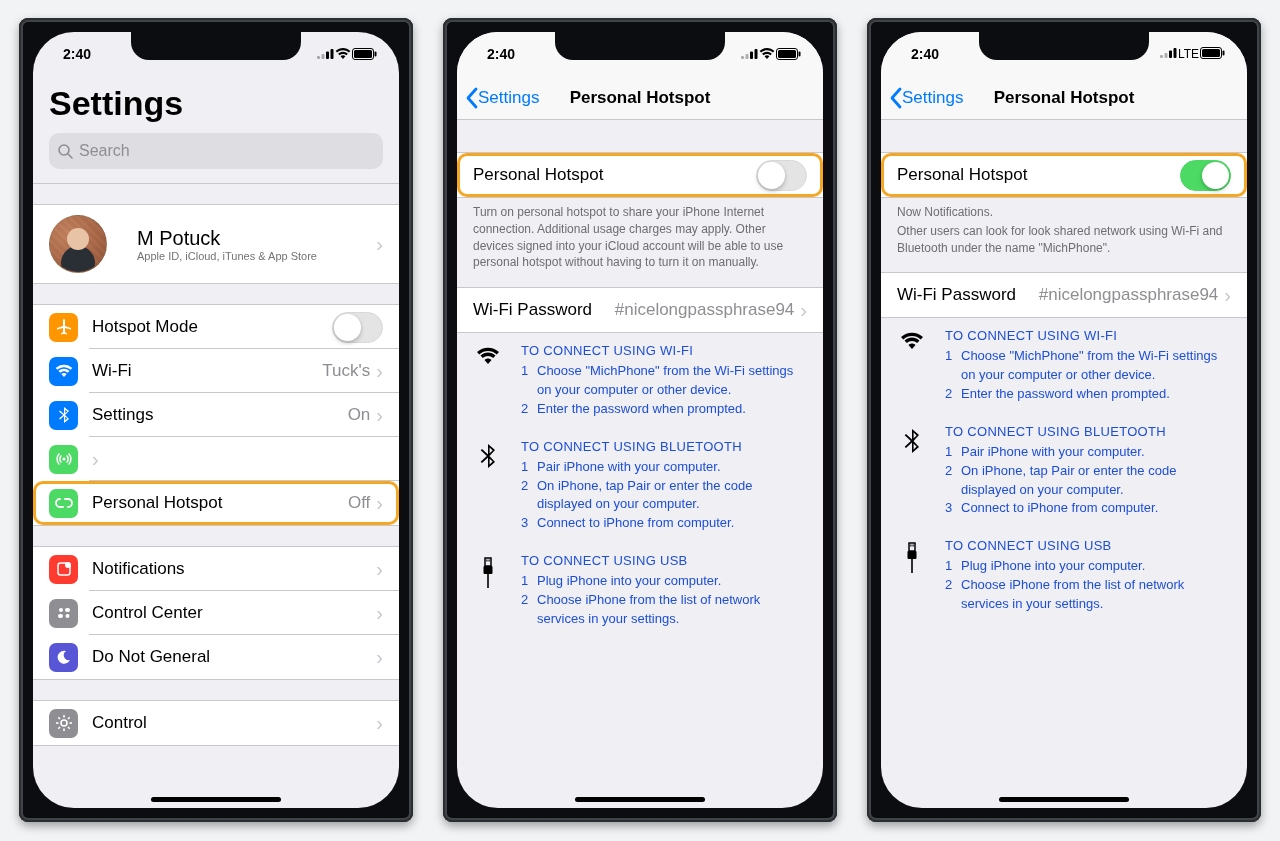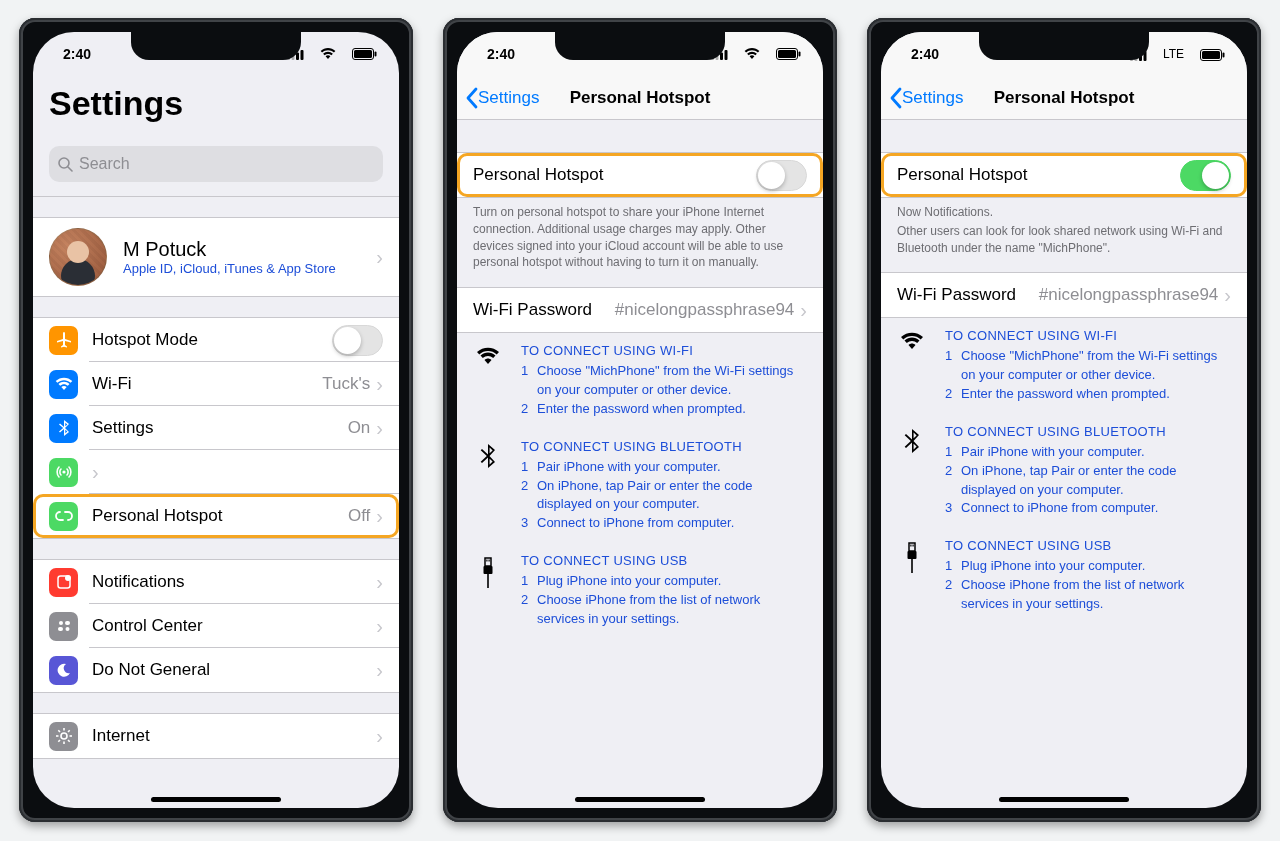--- a/index.html
+++ b/index.html
@@ -8,21 +8,21 @@
     font-family: -apple-system, "Helvetica Neue", Arial, sans-serif;
     display: flex;
     justify-content: center;
     gap: 30px;
     padding: 18px 0;
   }
   .phone {
     width: 394px;
     height: 804px;
     background: #0b0d10;
-    border-radius: 16px;
+    border-radius: 9px;
     padding: 14px;
     box-shadow: 0 4px 10px rgba(0,0,0,.35), inset 0 0 0 2px #2a2d31, inset 0 0 0 4px #404347;
     position: relative;
   }
   .screen {
     background: #efeff4;
     border-radius: 41px;
     width: 100%;
     height: 100%;
     overflow: hidden;
@@ -39,60 +39,60 @@
   }
   .status-bar {
     height: 44px;
     display: flex;
     justify-content: space-between;
     align-items: center;
     padding: 0 22px 0 30px;
     font-size: 14px;
     font-weight: 600;
   }
-  .status-right { display: flex; gap: 16px; align-items: flex-end; }
+  .status-right { display: flex; gap: 1px; align-items: flex-start; }
   .status-bar svg { display: block; }
   .nav-bar {
     height: 44px;
     display: flex;
     align-items: center;
     justify-content: center;
     position: relative;
     border-bottom: 1px solid #c8c7cc;
     background: #f8f8f8;
   }
   .nav-back {
     position: absolute; left: 8px; display:flex; align-items:center;
     color:#007aff; font-size:17px;
   }
   .nav-title { font-weight:600; font-size:17px; }
   .large-title {
     font-size: 34px; font-weight: 700; padding: 8px 16px 6px;
     background: #efeff4;
   }
   .search-bar {
-    margin: 17px 16px 14px; height: 36px; background: rgba(0,0,0,.07);
+    margin: 4px 16px 14px; height: 36px; background: rgba(0,0,0,.07);
     border-radius: 10px; display:flex; align-items:center; padding:0 9px; gap:6px;
     color:#8e8e93; border-bottom:none;
   }
   .group { margin-top: 20px; }
   .cell-list { background:#fff; border-top:1px solid #c8c7cc; border-bottom:1px solid #c8c7cc; }
   .cell {
     display:flex; align-items:center; min-height:44px; padding:0 16px;
     position:relative; font-size:17px;
   }
   .cell.sep::after {
     content:""; position:absolute; left:56px; right:0; bottom:0; height:1px; background:#c8c7cc;
   }
   .icon-box {
     width:29px; height:29px; border-radius:7px; margin-right:14px;
     display:flex; align-items:center; justify-content:center; color:#fff;
     flex-shrink:0;
   }
-  .profile-cell { min-height:78px; gap:16px; }
+  .profile-cell { min-height:78px; gap:30px; }
   .avatar {
     width:58px; height:58px; border-radius:50%;
     background: radial-gradient(circle at 30% 30%, #c9966d, #8a5a3a);
     border: 1px solid rgba(0,0,0,.1);
     position:relative; overflow:hidden;
   }
   .avatar::before {
     content:""; position:absolute; inset:0;
     background:
       linear-gradient(#b84b38,#b84b38),
@@ -101,21 +101,21 @@
     transform:none;
     background: repeating-linear-gradient(45deg,#9a3528 0 3px,#b84b38 3px 6px);
     opacity:.25;
   }
   .avatar::after {
     content:""; position:absolute; left:50%; top:12px; transform:translateX(-50%);
     width:22px; height:22px; border-radius:50%; background:#e9c3a5;
     box-shadow: 0 24px 0 6px #2a2e35;
   }
   .cell-label { flex:1; }
-  .cell-sub { font-size:13px; color:#1d4ed8; }
+  .cell-sub { font-size:11px; color:#737373; }
   .cell-value { color:#8e8e93; margin-right:6px; font-size:17px; }
   .chevron { color:#c7c7cc; font-size:20px; line-height:1; }
   .switch {
     width:51px; height:31px; border-radius:31px; background:#e4e4e4; position:relative;
     border:1px solid #d8d8d8;
   }
   .switch .knob {
     position:absolute; top:1px; left:1px; width:27px; height:27px; border-radius:50%;
     background:#fff; box-shadow:0 2px 4px rgba(0,0,0,.25);
   }
@@ -289,21 +289,21 @@
                   <line x1="9" y1="14.5" x2="9" y2="17"></line>
                   <line x1="1" y1="9" x2="3.5" y2="9"></line>
                   <line x1="14.5" y1="9" x2="17" y2="9"></line>
                   <line x1="3.3" y1="3.3" x2="5" y2="5"></line>
                   <line x1="13" y1="13" x2="14.7" y2="14.7"></line>
                   <line x1="3.3" y1="14.7" x2="5" y2="13"></line>
                   <line x1="13" y1="5" x2="14.7" y2="3.3"></line>
                 </g>
               </svg>
           </div>
-          <span class="cell-label">Internet</span>
+          <span class="cell-label">Control</span>
           <span class="chevron">›</span>
         </div>
       </div>
     </div>
 
     <div class="home-ind"></div>
   </div>
 </div>
 
 <div class="phone">

